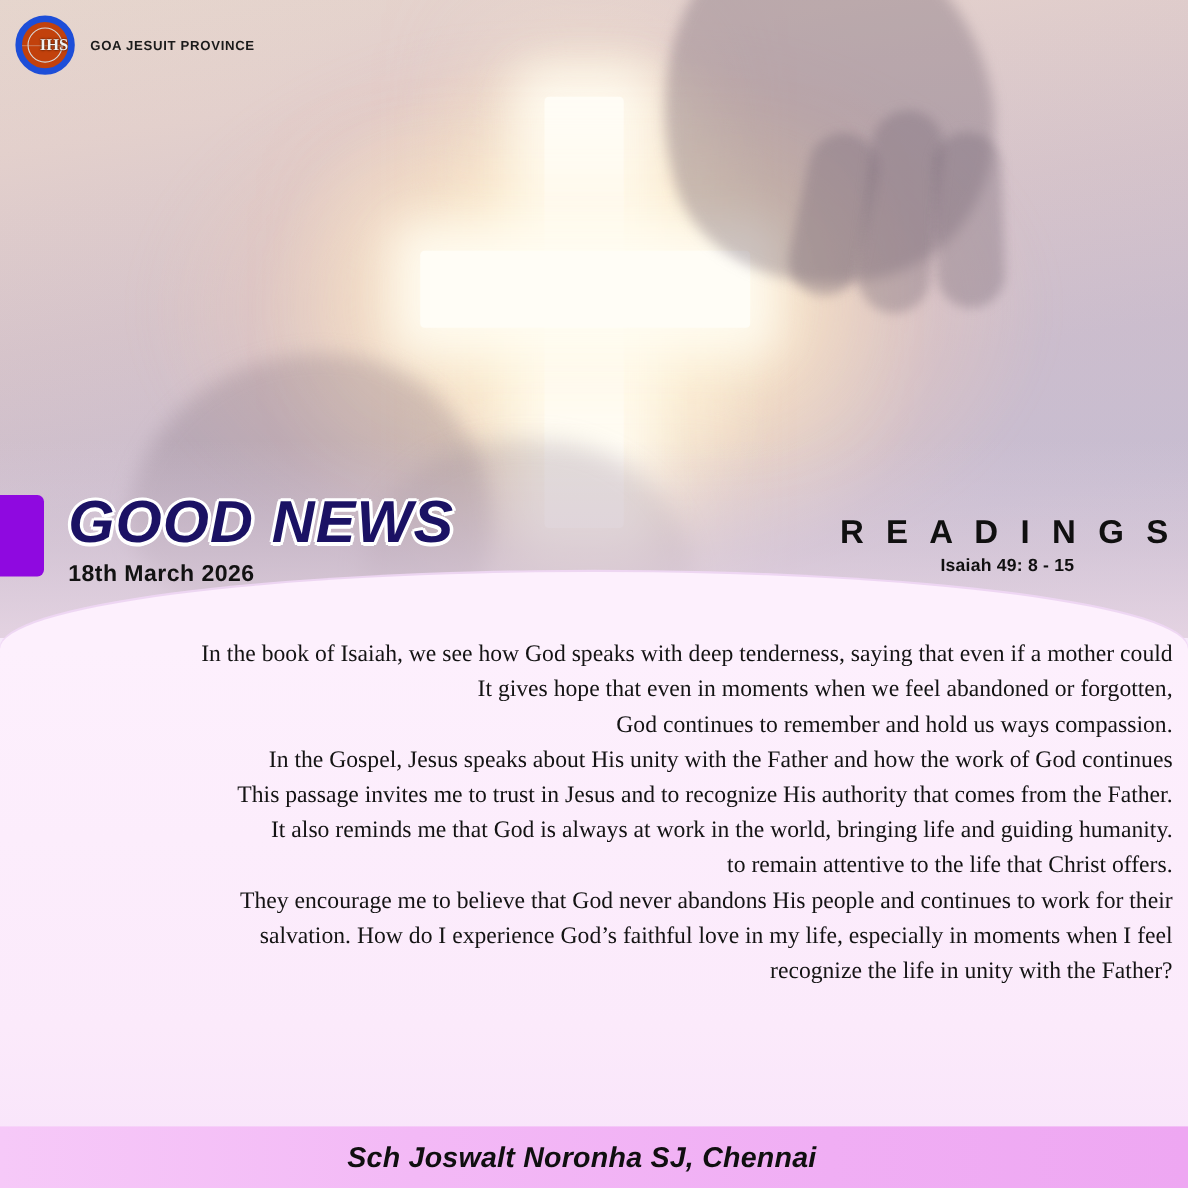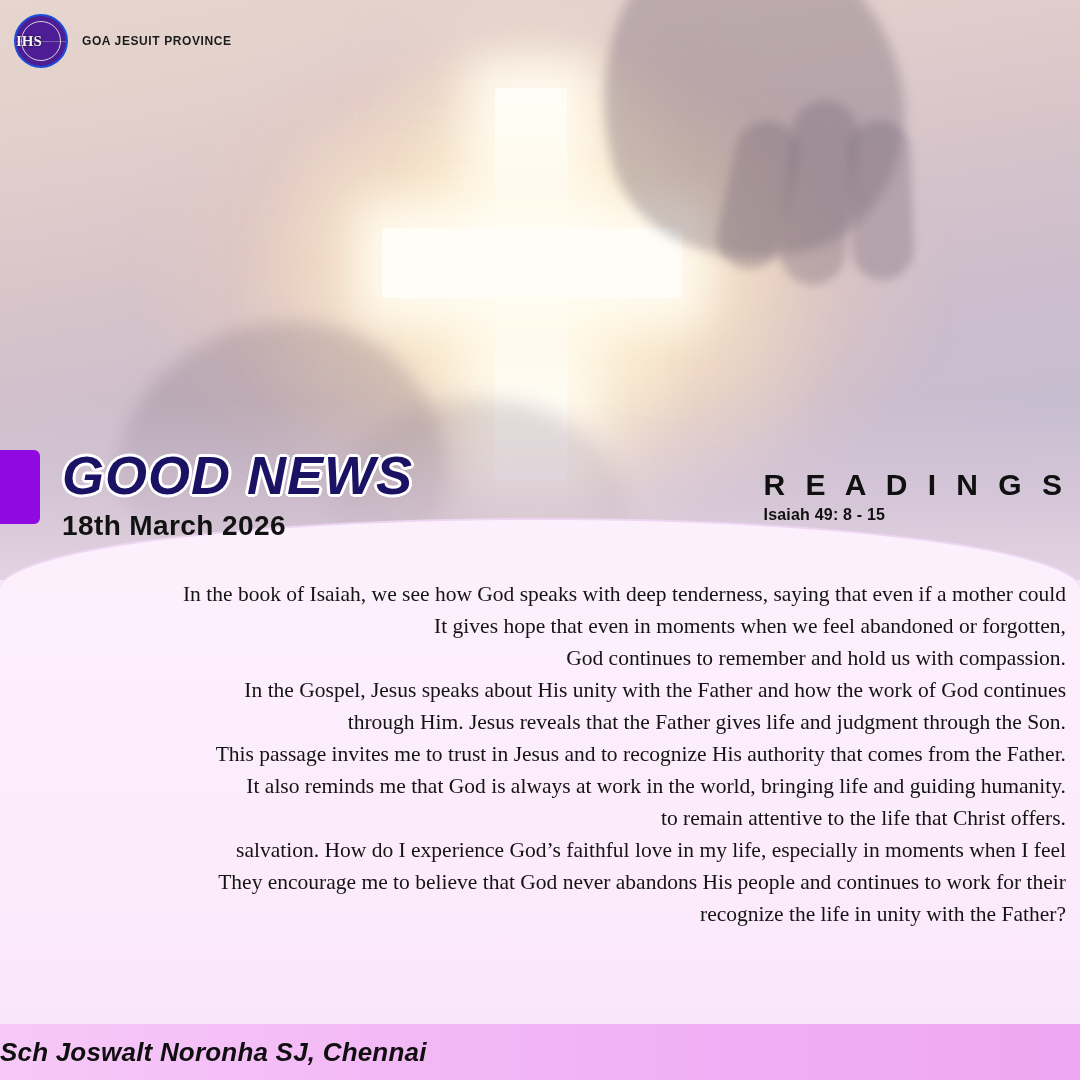--- a/index.html
+++ b/index.html
@@ -106,24 +106,24 @@
   
   .logo-row {
     position: absolute;
     top: 14px; left: 14px;
     display: flex; align-items: center; gap: 14px;
     z-index: 20;
   }
   .logo-seal {
     width: 54px; height: 54px;
     border-radius: 50%;
-    background: #4c1d95;
-    border: 2px solid #1d4ed8;
+    background: #c2410c;
+    border: 6px solid #1d4ed8;
     position: relative;
-    display: flex; align-items: center; justify-content: flex-start;
+    display: flex; align-items: center; justify-content: flex-end;
     overflow: hidden;
   }
   .logo-seal .ring {
     position: absolute; left: 5px; top: 5px; right: 5px; bottom: 5px;
     border: 1px solid #d8d8d8; border-radius: 50%;
   }
   .logo-seal .ihs {
     color: #f2f2f2; font-size: 15px; font-weight: bold;
     letter-spacing: 0px; font-family: "Liberation Serif", serif;
     position: relative; z-index: 2;
@@ -174,31 +174,31 @@
     color: #1b1264;
     letter-spacing: 1px;
     line-height: 1;
     text-shadow:
       -2px -2px 0 #ffffff, 2px -2px 0 #ffffff,
       -2px 2px 0 #ffffff, 2px 2px 0 #ffffff,
       0 3px 0 #ffffff, 3px 0 0 #ffffff, -3px 0 0 #ffffff, 0 -3px 0 #ffffff;
   }
   .headline-date {
     margin-top: 8px;
-    font-size: 28px;
+    font-size: 21px;
     font-weight: bold;
     color: #121212;
     letter-spacing: 0.4px;
   }
 
   
   .readings {
     position: absolute;
     right: 12px; top: 468px;
-    text-align: left;
+    text-align: center;
     z-index: 16;
   }
   .readings-title {
     font-size: 30px;
     font-weight: bold;
     color: #101010;
     letter-spacing: 6px;
   }
   .readings-line {
     font-size: 16px;
@@ -224,21 +224,21 @@
   .reflection p { margin: 0; }
 
   
   .footer {
     position: absolute;
     left: 0; bottom: 0;
     width: 1080px; height: 56px;
     background: linear-gradient(to right, #f6c9f8 0%, #f3b9f6 35%, #f0aef4 70%, #eea7f2 100%);
     display: flex;
     align-items: center;
-    justify-content: flex-start;
+    justify-content: center;
     padding-right: 22px;
   }
   .footer-author {
     font-size: 26px;
     font-weight: bold;
     font-style: italic;
     color: #100f10;
     letter-spacing: 0.2px;
   }
 </style>
@@ -282,28 +282,27 @@
   </div>
 
   <div class="readings">
     <div class="readings-title">R E A D I N G S</div>
     <div class="readings-line">Isaiah 49: 8 - 15</div>
   </div>
 
   <div class="reflection">
     <p>In the book of Isaiah, we see how God speaks with deep tenderness, saying that even if a mother could</p>
     <p>It gives hope that even in moments when we feel abandoned or forgotten,</p>
-    <p>God continues to remember and hold us with compassion.</p>
+    <p>God continues to remember and hold us ways compassion.</p>
     <p>In the Gospel, Jesus speaks about His unity with the Father and how the work of God continues</p>
-    <p>through Him. Jesus reveals that the Father gives life and judgment through the Son.</p>
     <p>This passage invites me to trust in Jesus and to recognize His authority that comes from the Father.</p>
     <p>It also reminds me that God is always at work in the world, bringing life and guiding humanity.</p>
     <p>to remain attentive to the life that Christ offers.</p>
+    <p>They encourage me to believe that God never abandons His people and continues to work for their</p>
     <p>salvation. How do I experience God’s faithful love in my life,  especially in moments when I feel</p>
-    <p>They encourage me to believe that God never abandons His people and continues to work for their</p>
     <p>recognize the life in unity with the Father?</p>
   </div>
 
   <div class="footer">
     <div class="footer-author">Sch Joswalt Noronha SJ, Chennai</div>
   </div>
 
 </div>
 
 </body></html>

